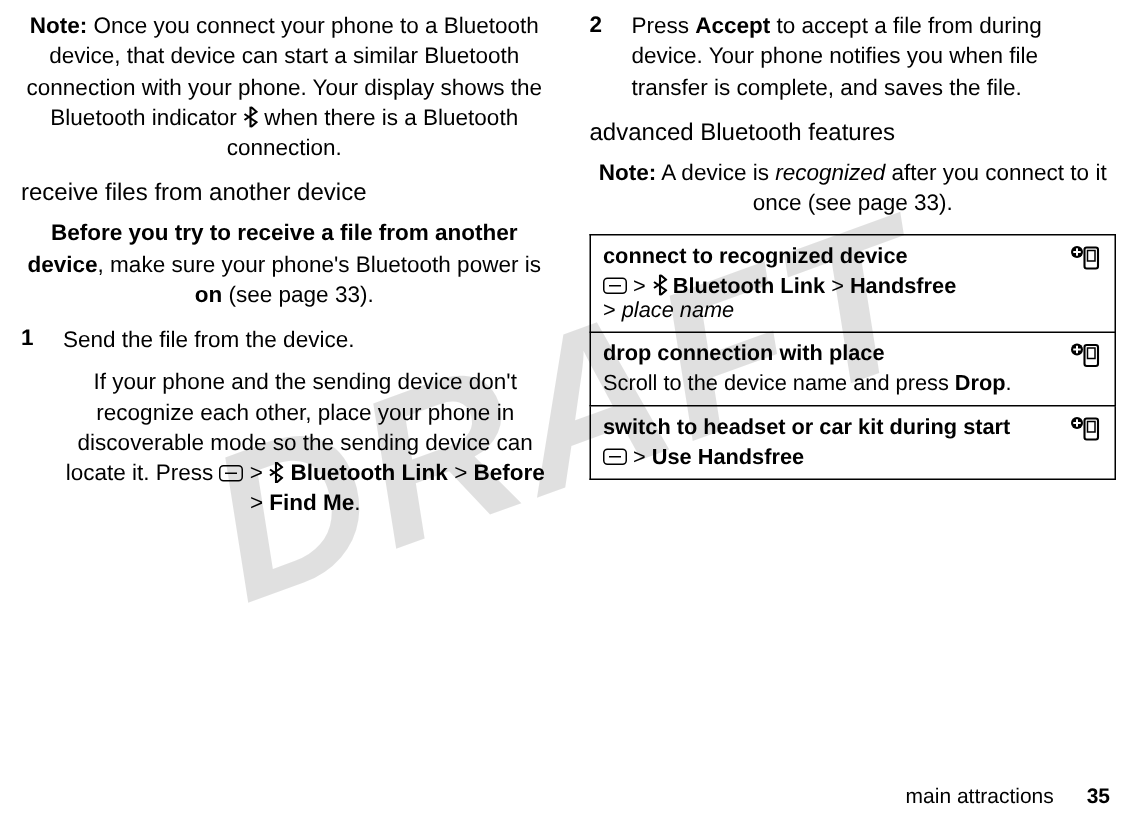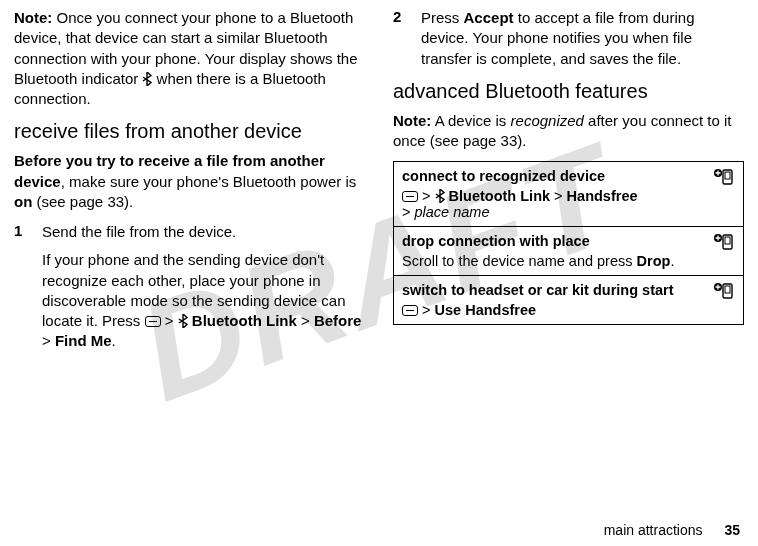--- a/index.html
+++ b/index.html
@@ -30,23 +30,23 @@
     display: flex;
     gap: 28px;
     padding: 8px 14px 0 14px;
     position: relative;
     z-index: 1;
   }
   .col {
     flex: 1;
     min-width: 0;
   }
-  p { margin-bottom: 10px; line-height: 1.35; }
+  p { margin-bottom: 10px; line-height: 1.35; text-align: center; }
   .heading2 {
-    font-size: 20px;
+    font-size: 16px;
     font-weight: normal;
     margin: 10px 0 8px 0;
     line-height: 1.2;
   }
   .bold { font-weight: bold; }
   .italic { font-style: italic; }
   .list-item { display: flex; gap: 14px; margin-bottom: 8px; }
   .list-num { font-weight: bold; width: 14px; flex-shrink: 0; }
   .list-body { flex: 1; line-height: 1.35; }
   .sub { margin-left: 28px; margin-bottom: 8px; line-height:1.35; }

